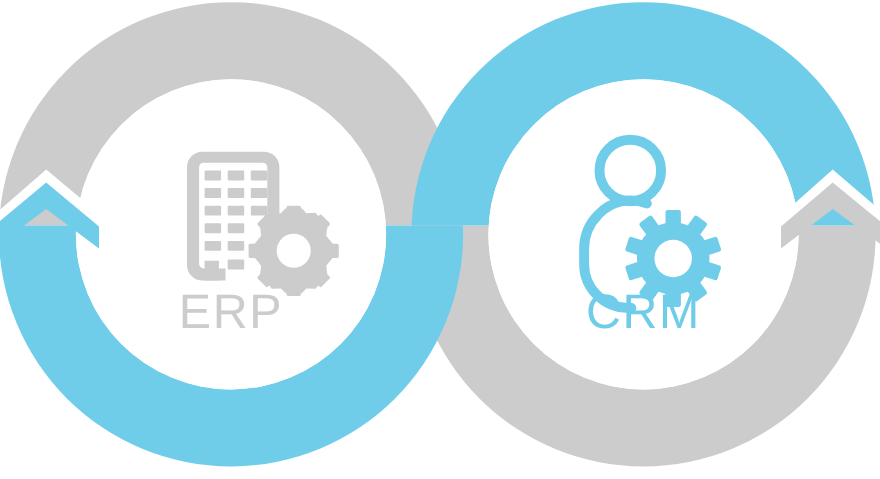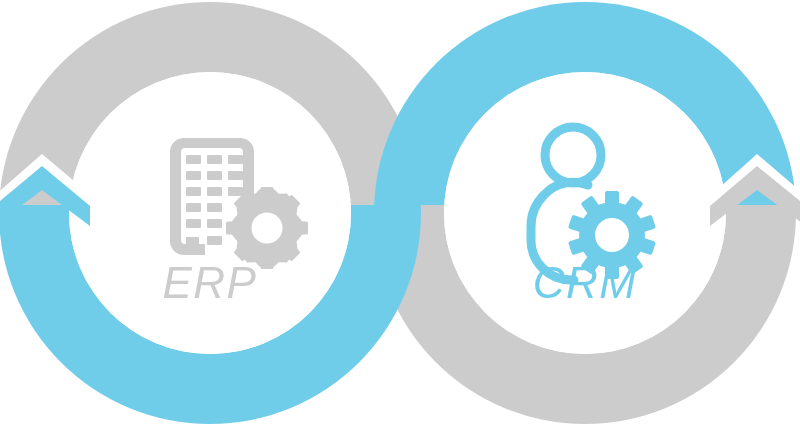--- a/index.html
+++ b/index.html
@@ -11,21 +11,20 @@
     width: 800px;
     height: 435px;
     font-family: "Liberation Sans", sans-serif;
     overflow: hidden;
   }
   #infographic {
     position: relative;
     width: 800px;
     height: 435px;
     background: #ffffff;
-    font-style: italic;
   }
   #loop-svg {
     position: absolute;
     left: 0;
     top: 0;
     width: 800px;
     height: 435px;
     display: block;
   }
   .node-label {

